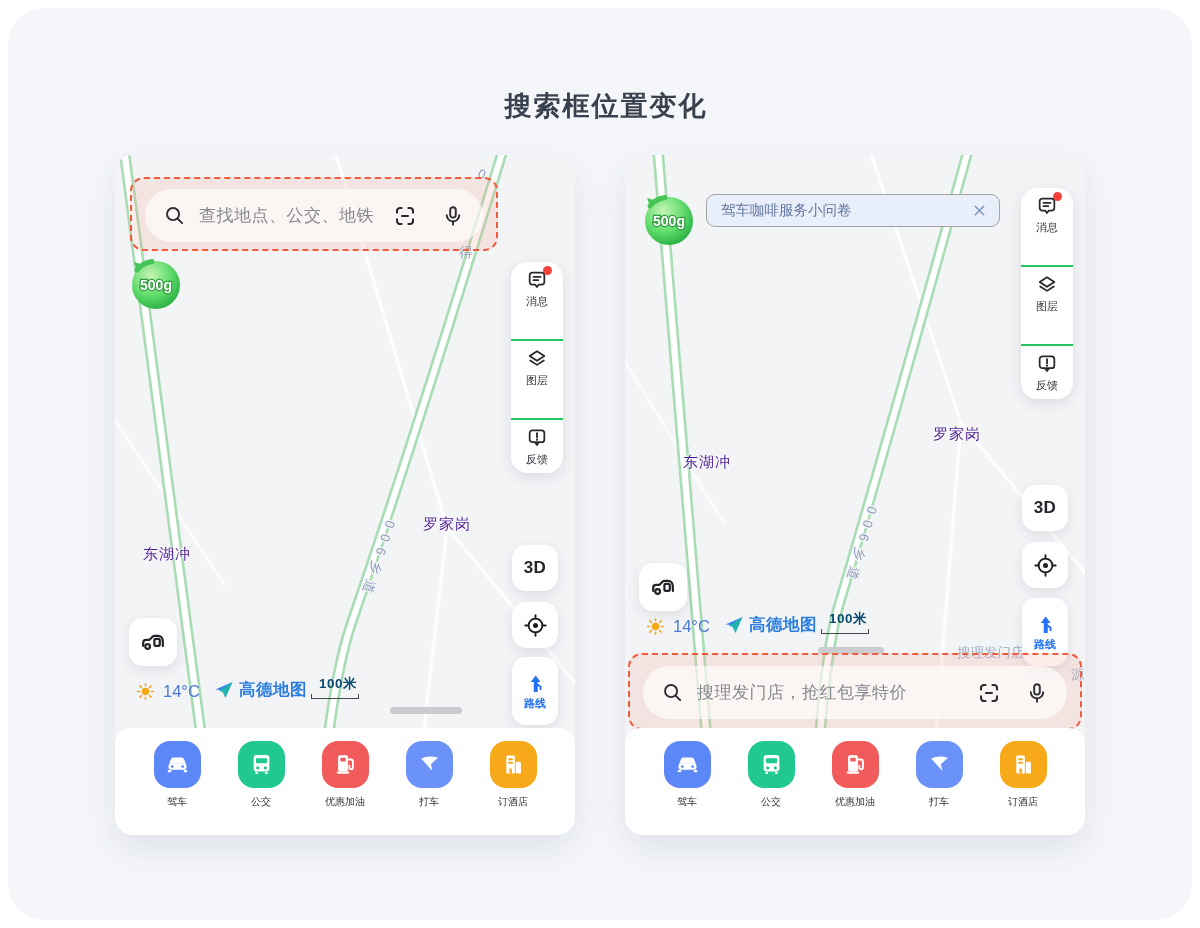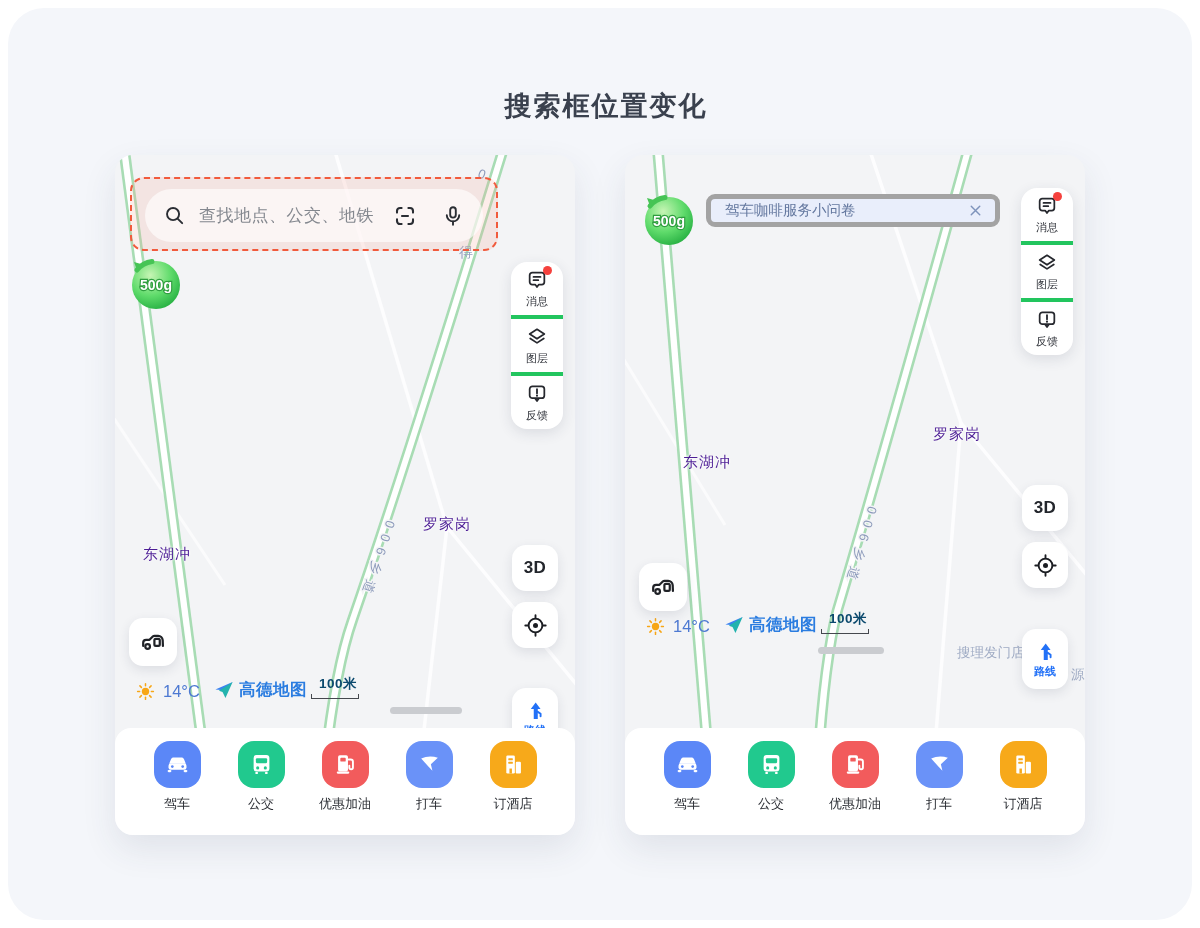--- a/index.html
+++ b/index.html
@@ -57,46 +57,46 @@
   .pill-ic.scan{margin-right:24px;}
 
   
   .badge-500{position:absolute;width:55px;height:55px;z-index:4;}
   #phone-left  .badge-500{left:13px;top:101px;}
   #phone-right .badge-500{left:16px;top:37px;}
 
   
   .side-stack{
     position:absolute;left:396px;width:52px;background:#fff;border-radius:16px;
-    box-shadow:0 4px 14px rgba(40,50,70,.12);display:flex;flex-direction:column;z-index:4;
+    box-shadow:0 4px 14px rgba(40,50,70,.12);display:flex;flex-direction:column;z-index:4;gap:24px;
   }
   #phone-left  .side-stack{top:107px;}
   #phone-right .side-stack{top:33px;}
   .side-cell{display:flex;flex-direction:column;align-items:center;padding:7px 0 6px;position:relative;}
-  .side-cell + .side-cell{border-top:4px solid #22c55e;}
+  .side-cell + .side-cell{border-top:2px solid #22c55e;}
   .side-cell .icon24{width:22px;height:22px;position:relative;}
   .side-cell .icon24 svg{width:22px;height:22px;display:block;}
   .side-cell .lbl{font-size:11px;color:#30333a;margin-top:3px;font-weight:500;}
   .red-dot{position:absolute;width:9px;height:9px;border-radius:50%;background:#f5413d;top:-3px;right:-4px;}
 
   
   .sq-btn{
     position:absolute;width:46px;height:46px;background:#fff;border-radius:14px;
     box-shadow:0 4px 12px rgba(40,50,70,.11);display:flex;align-items:center;justify-content:center;
     z-index:4;box-sizing:border-box;
   }
   .sq-btn svg{width:25px;height:25px;display:block;}
   #phone-left  .btn-3d{left:397px;top:390px;}
   #phone-left  .btn-locate{left:397px;top:447px;}
   #phone-left  .btn-route{left:397px;top:502px;}
   #phone-right .btn-3d{left:397px;top:330px;}
   #phone-right .btn-locate{left:397px;top:387px;}
   #phone-right .btn-route{left:397px;top:443px;}
   .btn-3d{font-size:17px;font-weight:700;color:#23262c;letter-spacing:.5px;}
-  .btn-route{flex-direction:column;height:60px;padding-top:3px;margin-top:31px;}
+  .btn-route{flex-direction:column;height:68px;padding-top:3px;}
   .btn-route svg{width:21px;height:21px;}
   .btn-route .lbl{font-size:11px;font-weight:600;color:#2271f7;margin-top:1px;}
   .car-btn{left:14px;width:48px;height:48px;}
   #phone-left  .car-btn{top:463px;}
   #phone-right .car-btn{top:408px;}
   .car-btn svg{width:28px;height:28px;}
 
   
   .weather{position:absolute;left:20px;display:flex;align-items:center;z-index:3;}
   #phone-left  .weather{top:526px;}
@@ -116,30 +116,30 @@
 
   
   .bottom-sheet{
     position:absolute;left:0;right:0;bottom:0;height:107px;background:#fff;
     border-radius:16px 16px 0 0;display:flex;justify-content:space-between;
     padding:13px 26px 0;box-sizing:border-box;z-index:6;
   }
   .nav-item{display:flex;flex-direction:column;align-items:center;width:72px;}
   .nav-ic{width:47px;height:47px;border-radius:16px;display:flex;align-items:center;justify-content:center;}
   .nav-ic svg{width:27px;height:27px;display:block;}
-  .nav-lbl{margin-top:7px;font-size:13px;color:#2c2f35;white-space:nowrap;}
+  .nav-lbl{margin-top:7px;font-size:10px;color:#2c2f35;white-space:nowrap;}
   .c-drive{background:#5b87f7;} .c-drive .dot{fill:#5b87f7;}
   .c-bus{background:#21c98e;}   .c-bus .dot{fill:#21c98e;}
   .c-fuel{background:#f25b5c;}  .c-fuel .dot{fill:#f25b5c;}
   .c-taxi{background:#6a92f8;}
   .c-hotel{background:#f7a91a;} .c-hotel .dot{fill:#f7a91a;}
 
   .notif{
     position:absolute;left:81px;top:39px;width:294px;height:33px;z-index:4;
-    background:#e9eefb;border:5px solid #a3a3a3;border-radius:9px;
+    background:#e9eefb;border:1px solid #a3a3a3;border-radius:9px;
     display:flex;align-items:center;padding:0 11px 0 14px;box-sizing:border-box;
   }
   .notif .txt{flex:1;font-size:14.5px;color:#64789f;white-space:nowrap;overflow:hidden;}
   .notif svg{width:17px;height:17px;flex:0 0 auto;}
 </style>
 </head>
 <body>
 
 <div class="panel"></div>
 <div class="title">搜索框位置变化</div>
@@ -474,20 +474,38 @@
       <path d="M21.4 3.2 L13.6 20.8 L10.4 14.2 L6.4 12.9 Z" fill="#23b3ae"></path>
     </svg>
     <span class="logo-text">高德地图</span>
   </div>
 
   <div class="scale">
     <div class="num">100米</div>
     <div class="bracket"></div>
   </div>
 
+  <div class="search-highlight">
+    <div class="search-pill">
+      <svg class="pill-ic search" viewBox="0 0 24 24">
+        <circle cx="10.5" cy="10.5" r="6.3" fill="none" stroke="#2a2d33" stroke-width="2"></circle>
+        <line x1="15.2" y1="15.2" x2="20" y2="20" stroke="#2a2d33" stroke-width="2" stroke-linecap="round"></line>
+      </svg>
+      <span class="ph">搜理发门店，抢红包享特价</span>
+      <svg class="pill-ic scan" viewBox="0 0 24 24">
+        <path d="M8.6 4 H7 C5.3 4 4 5.3 4 7 V8.6 M15.4 4 H17 C18.7 4 20 5.3 20 7 V8.6 M20 15.4 V17 C20 18.7 18.7 20 17 20 H15.4 M8.6 20 H7 C5.3 20 4 18.7 4 17 V15.4" fill="none" stroke="#2a2d33" stroke-width="2.1" stroke-linecap="round"></path>
+        <line x1="9" y1="12" x2="15" y2="12" stroke="#2a2d33" stroke-width="2.1" stroke-linecap="round"></line>
+      </svg>
+      <svg class="pill-ic" viewBox="0 0 24 24">
+        <rect x="9.2" y="3.2" width="5.6" height="10.4" rx="2.8" fill="none" stroke="#2a2d33" stroke-width="1.9"></rect>
+        <path d="M5.8 11.2 A6.2 6.2 0 0 0 18.2 11.2" fill="none" stroke="#2a2d33" stroke-width="1.9" stroke-linecap="round"></path>
+        <line x1="12" y1="17.4" x2="12" y2="20.8" stroke="#2a2d33" stroke-width="1.9" stroke-linecap="round"></line>
+      </svg>
+    </div>
+  </div>
 
   <div class="bottom-sheet">
     <div class="nav-item">
       <span class="nav-ic c-drive">
         <svg viewBox="0 0 24 24">
           <path d="M4.6 11.4 L6.2 7.4 C6.6 6.4 7.5 5.8 8.5 5.8 H15.5 C16.5 5.8 17.4 6.4 17.8 7.4 L19.4 11.4 Z" fill="#fff"></path>
           <rect x="4" y="11" width="16" height="5.6" rx="2" fill="#fff"></rect>
           <rect x="3.2" y="16.8" width="3.4" height="2" rx="1" fill="#fff"></rect>
           <rect x="17.4" y="16.8" width="3.4" height="2" rx="1" fill="#fff"></rect>
           <circle cx="7.4" cy="13.8" r="1.2" class="dot"></circle>

